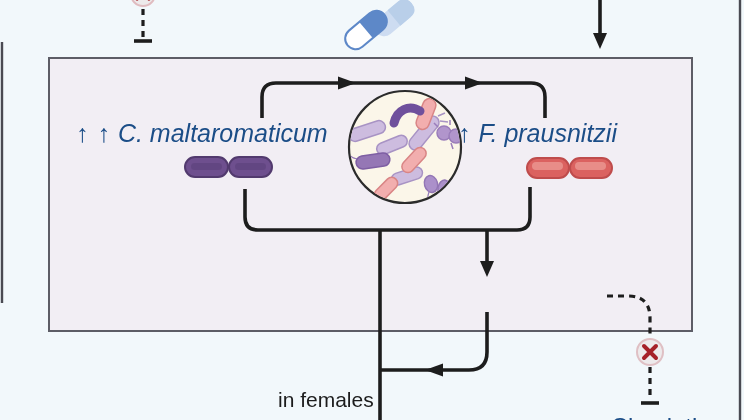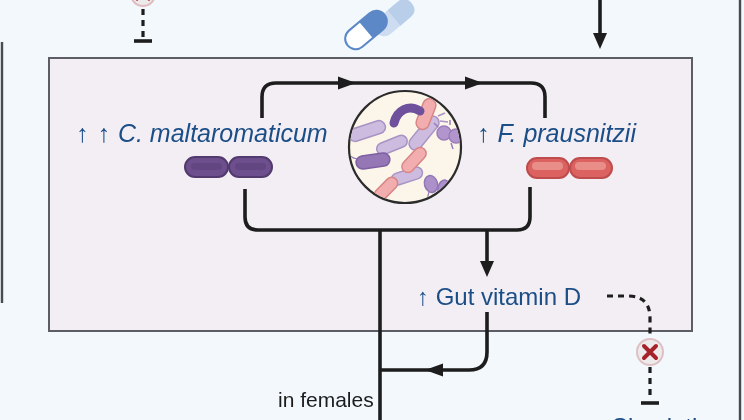--- a/index.html
+++ b/index.html
@@ -5,21 +5,21 @@
   html,body{margin:0;padding:0;background:#f2f8fb;}
   .canvas{position:relative;width:744px;height:420px;overflow:hidden;background:#f2f8fb;
           font-family:"Liberation Sans",sans-serif;}
   .panel{position:absolute;left:48px;top:57px;width:645px;height:275px;
          background:#f2eef4;border:2px solid #5d5d66;box-sizing:border-box;z-index:1;}
   svg.overlay{position:absolute;left:0;top:0;z-index:2;}
   .lbl{position:absolute;z-index:3;color:#1b4d87;white-space:nowrap;font-weight:500;}
   .lbl .up{font-style:normal;letter-spacing:1px;}
   .lbl .sp{font-style:italic;}
   .lbl-cmalt{left:76px;top:119px;font-size:25px;}
-  .lbl-fpraus{left:477px;top:119px;font-size:25px;}
+  .lbl-fpraus{left:458px;top:119px;font-size:25px;}
   .lbl-gutd{left:417px;top:283px;font-size:24px;}
   .lbl-females{left:278px;top:388px;font-size:21px;color:#1c1c1c;font-weight:normal;}
   .lbl-clip{left:592px;top:413px;font-size:24px;}
 </style>
 </head>
 <body>
 
 <div class="canvas">
 
   <div class="panel"></div>
@@ -131,19 +131,18 @@
   <div class="lbl lbl-cmalt">
     <span class="up">↑ ↑</span>
     <span class="sp">C. maltaromaticum</span>
   </div>
 
   <div class="lbl lbl-fpraus">
     <span class="up">↑</span>
     <span class="sp">F. prausnitzii</span>
   </div>
 
-  <div class="lbl lbl-gutd">↑ Gut vitamin D</div>
 
   <div class="lbl lbl-females">in females</div>
 
   <div class="lbl lbl-clip">↑ Circulating vitamin D</div>
 
 </div>
 
 </body></html>

